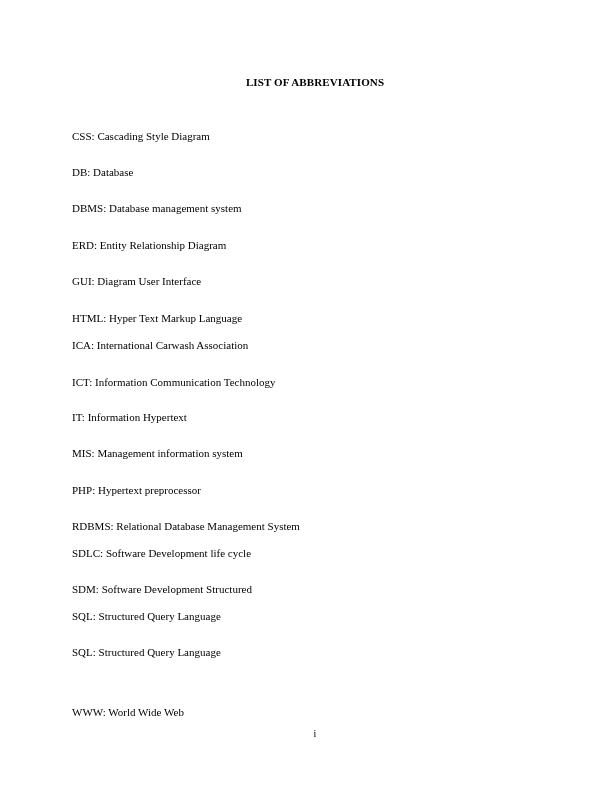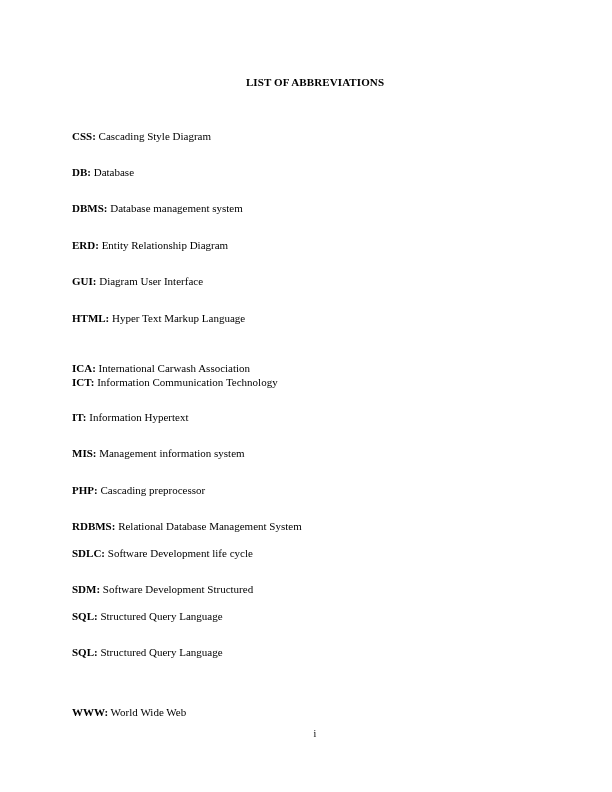--- a/index.html
+++ b/index.html
@@ -26,21 +26,21 @@
       letter-spacing: 0.1px;
     }
     .entry {
       position: absolute;
       left: 72px;
       font-size: 11px;
       white-space: nowrap;
       line-height: 14px;
     }
     .entry .abbr {
-      font-weight: bold;
+      font-weight: normal;
     }
     .page-number {
       position: absolute;
       top: 728px;
       left: 0;
       width: 630px;
       text-align: center;
       font-size: 10px;
     }
   </style>
@@ -61,34 +61,34 @@
   </div>
   <div class="entry" style="top:238px">
     <span class="abbr">ERD:</span><span> Entity Relationship Diagram</span>
   </div>
   <div class="entry" style="top:274px">
     <span class="abbr">GUI:</span><span> Diagram User Interface</span>
   </div>
   <div class="entry" style="top:311px">
     <span class="abbr">HTML:</span><span> Hyper Text Markup Language</span>
   </div>
-  <div class="entry" style="top:361px">
+  <div class="entry" style="top:338px">
     <span class="abbr">ICA:</span><span> International Carwash Association</span>
   </div>
   <div class="entry" style="top:375px">
     <span class="abbr">ICT:</span><span> Information Communication Technology</span>
   </div>
   <div class="entry" style="top:410px">
     <span class="abbr">IT:</span><span> Information Hypertext</span>
   </div>
   <div class="entry" style="top:446px">
     <span class="abbr">MIS:</span><span> Management information system</span>
   </div>
   <div class="entry" style="top:483px">
-    <span class="abbr">PHP:</span><span> Cascading preprocessor</span>
+    <span class="abbr">PHP:</span><span> Hypertext preprocessor</span>
   </div>
   <div class="entry" style="top:519px">
     <span class="abbr">RDBMS:</span><span> Relational Database Management System</span>
   </div>
   <div class="entry" style="top:546px">
     <span class="abbr">SDLC:</span><span> Software Development life cycle</span>
   </div>
   <div class="entry" style="top:582px">
     <span class="abbr">SDM:</span><span> Software Development Structured</span>
   </div>

